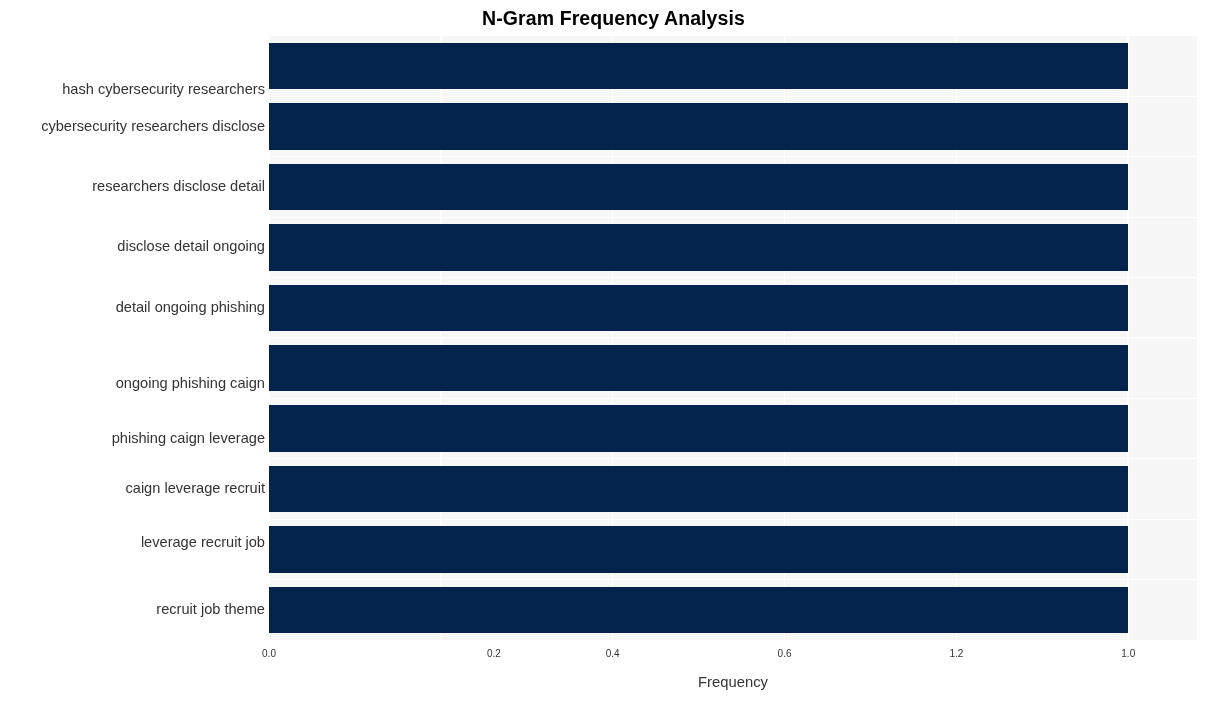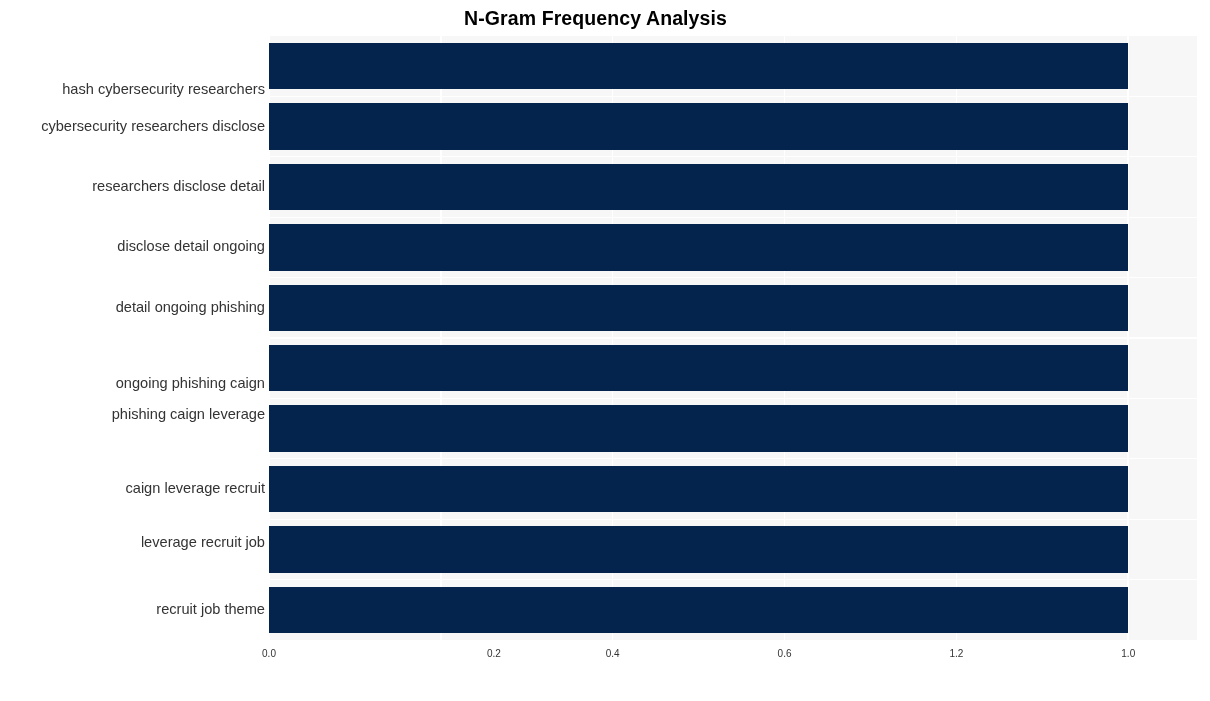--- a/index.html
+++ b/index.html
@@ -19,21 +19,21 @@
     position: absolute;
     left: 0; top: 0;
     width: 1210px;
     height: 701px;
     background: #ffffff;
   }
 
   
   #chart-title {
     position: absolute;
-    left: 0;
+    left: 18px;
     top: 7px;
     width: 1191px;
     text-align: center;
     font-size: 19.5px;
     font-weight: bold;
     color: #000000;
     letter-spacing: 0.1px;
   }
 
   
@@ -144,28 +144,29 @@
       </div>
   </div>
 
   <div id="ytick-labels">
       <div class="ytick-label" style="top: 58.2px; margin-top: 24px;">hash cybersecurity researchers</div>
       <div class="ytick-label" style="top: 118.6px;">cybersecurity researchers disclose</div>
       <div class="ytick-label" style="top: 179px;">researchers disclose detail</div>
       <div class="ytick-label" style="top: 239.4px;">disclose detail ongoing</div>
       <div class="ytick-label" style="top: 299.8px;">detail ongoing phishing</div>
       <div class="ytick-label" style="top: 360.2px; margin-top: 16px;">ongoing phishing caign</div>
-      <div class="ytick-label" style="top: 407px; text-align: center;">phishing caign leverage</div>
+      <div class="ytick-label" style="top: 431px; text-align: center;">phishing caign leverage</div>
       <div class="ytick-label" style="top: 481px;">caign leverage recruit</div>
       <div class="ytick-label" style="top: 535px;">leverage recruit job</div>
       <div class="ytick-label" style="top: 601.8px;">recruit job theme</div>
     </div>
   <div id="xtick-labels">
       <div class="xtick-label" style="left: 269px;">0.0</div>
       <div class="xtick-label" style="left: 440.852px; text-align: right;">0.2</div>
       <div class="xtick-label" style="left: 612.704px;">0.4</div>
       <div class="xtick-label" style="left: 784.556px;">0.6</div>
       <div class="xtick-label" style="left: 956.407px;">1.2</div>
       <div class="xtick-label" style="left: 1128.26px;">1.0</div>
     </div>
 
+  <div id="xaxis-label">Frequency</div>
 
 </div>
 
 </body></html>

